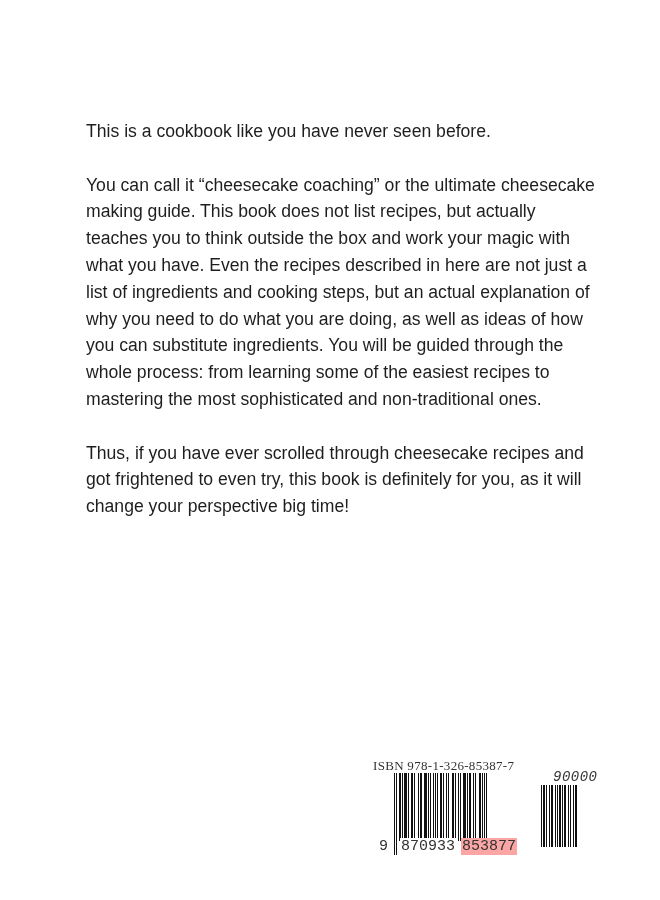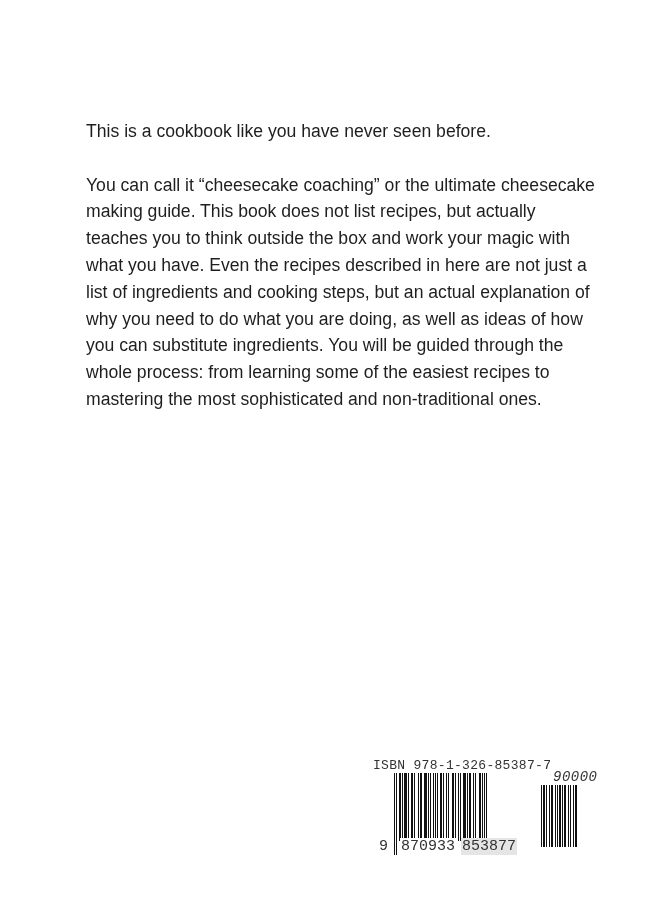--- a/index.html
+++ b/index.html
@@ -45,21 +45,21 @@
       left: 355px;
       top: 758px;
       width: 245px;
       height: 105px;
       background: #ffffff;
     }
     .isbn-text {
       position: absolute;
       left: 2px;
       top: 0px;
-      font-family: Liberation Mono, monospace;
+      font-family: Liberation Serif, serif;
       font-size: 13px;
       color: #333;
       letter-spacing: 0.3px;
       white-space: nowrap;
     }
     .addon-text {
       position: absolute;
       left: 182px;
       top: 11px;
       font-family: "Liberation Mono", monospace;
@@ -90,31 +90,32 @@
       position: absolute;
       left: 8px;
       top: 80px;
       font-family: "Liberation Mono", monospace;
       font-size: 15px;
       color: #333;
       white-space: nowrap;
     }
     .digit-lead { position: absolute; left: 0; top: 0; }
     .digit-group1 { position: absolute; left: 21px; top: 0; background:#fff; padding: 0 1px; }
-    .digit-group2 { position: absolute; left: 82px; top: 0; background:#e5e5e5; padding: 0 1px; }
+    .digit-group2 { position: absolute; left: 82px; top: 0; background:#fca5a5; padding: 0 1px; }
   </style>
 </head>
 <body>
 
 <div class="page">
   <div class="spine-line"></div>
 
   <div class="blurb">
     <p>This is a cookbook like you have never seen before.</p>
     <p>You can call it “cheesecake coaching” or the ultimate cheesecake making guide. This book does not list recipes, but actually teaches you to think outside the box and work your magic with what you have. Even the recipes described in here are not just a list of ingredients and cooking steps, but an actual explanation of why you need to do what you are doing, as well as ideas of how you can substitute ingredients. You will be guided through the whole process: from learning some of the easiest recipes to mastering the most sophisticated and non-traditional ones.</p>
+    <p>Thus, if you have ever scrolled through cheesecake recipes and got frightened to even try, this book is definitely for you, as it will change your perspective big time!</p>
   </div>
 
   <div class="barcode-block">
     <div class="isbn-text">ISBN 978-1-326-85387-7</div>
     <div class="addon-text">90000</div>
 
     <div class="bars-main" id="bars-main">
         <div class="bar" style="width: 1px;"></div>
         <div class="gap" style="width: 1px;"></div>
         <div class="bar" style="width: 1px;"></div>

